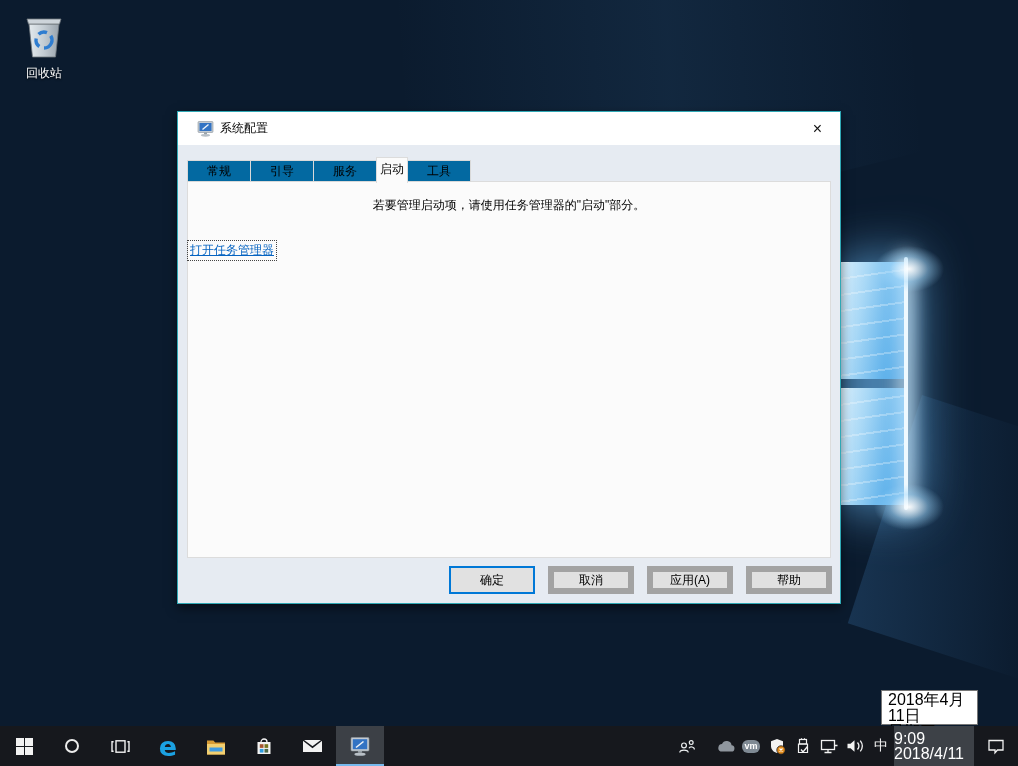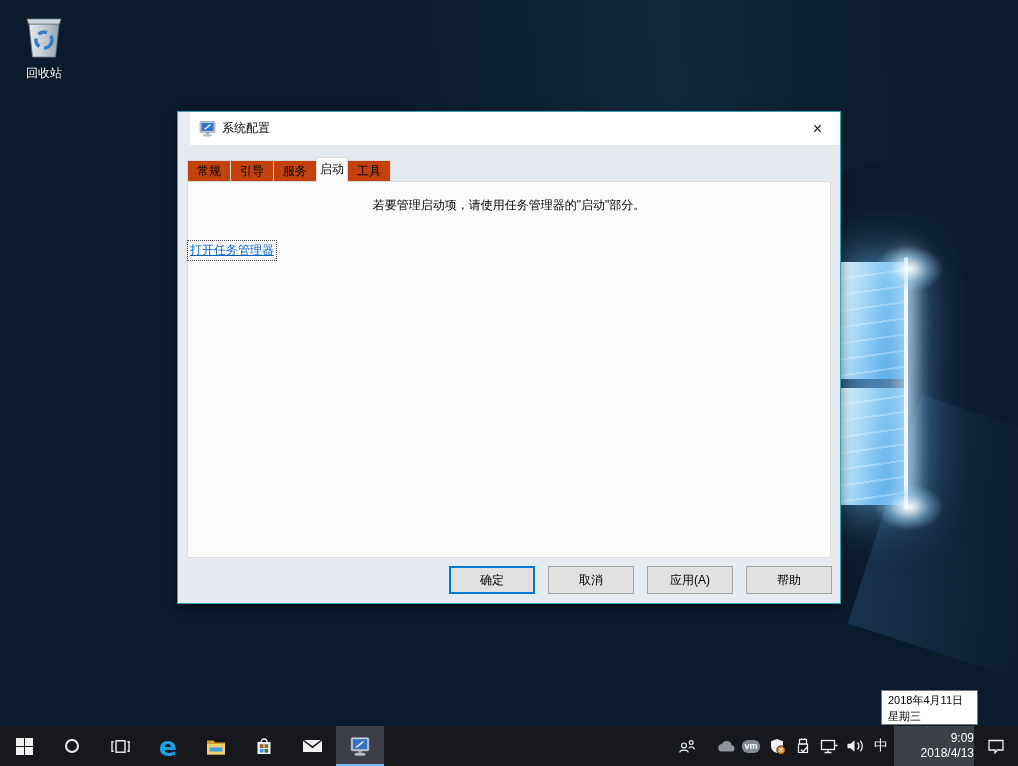--- a/index.html
+++ b/index.html
@@ -34,62 +34,62 @@
     background:radial-gradient(closest-side, rgba(255,255,255,.95), rgba(160,215,250,.45) 55%, transparent); }
   .gs1 { left:874px; top:246px; } .gs2 { left:874px; top:484px; }
 
   
   .recycle-bin { position:absolute; left:6px; top:12px; width:76px; text-align:center; cursor:default; }
   .bin-label { margin-top:2px; color:#fff; font-size:12px; text-shadow:0 1px 2px rgba(0,0,0,.9); }
 
   
   .dialog { position:absolute; left:177px; top:111px; width:664px; height:493px;
     background:#e6ebf2; border:1px solid #2fa8b5; box-shadow:0 4px 10px rgba(0,0,0,.5); }
-  .titlebar { position:relative; height:33px; background:#fff; display:flex; align-items:center; padding-left:9px;margin-left:12px; }
+  .titlebar { position:relative; height:33px; background:#fff; display:flex; align-items:center; padding-left:19px; }
   .title-icon { margin-right:6px; }
   .title-text { font-size:12px; color:#000; }
   .close-btn { position:absolute; right:0; top:0; width:45px; height:33px;
     display:flex; align-items:center; justify-content:center; font-size:16px; color:#111; cursor:pointer; }
   .tabs { position:absolute; left:9px; top:44px; height:26px; display:flex; align-items:flex-end; z-index:2; }
-  .tab { height:22px; line-height:21px; padding:0 9px; font-size:12px; color:#000;
-    background:#c2410c; border:1px solid #d9d9d9; margin-right:-1px; cursor:pointer; }
+  .tab { height:22px; line-height:21px; padding:0 19px; font-size:12px; color:#000;
+    background:#0369a1; border:1px solid #d9d9d9; margin-right:-1px; cursor:pointer; }
   .tab.active { position:relative; z-index:3; height:26px; line-height:23px; padding:0 3px;
     background:#fbfbfb; border-color:#dcdcdc; border-bottom:none; margin-bottom:-1px; }
   .panel { position:absolute; left:9px; top:69px; width:644px; height:377px;
     background:#fbfbfb; border:1px solid #dcdcdc; }
   .message { margin-top:15px; text-align:center; font-size:12px; color:#000; }
   .link-row { margin-top:27px; }
   .tm-link { display:inline-block; color:#0563c1; font-size:12px; text-decoration:underline;
     outline:1px dotted #444; padding:1px 2px; cursor:pointer; }
   .btn-row { position:absolute; right:8px; bottom:9px; display:flex; gap:13px; }
   .btn { width:86px; height:28px; font-size:12px; color:#000; background:#e1e1e1;
-    border:1px solid #a3a3a3; font-family:inherit; cursor:pointer; }
+    border:6px solid #a3a3a3; font-family:inherit; cursor:pointer; }
   .btn.default { border:2px solid #0078d7; }
 
   
   .tooltip { position:absolute; left:881px; top:690px; width:97px; height:35px;
     background:#fff; border:1px solid #767676; color:#000;
-    font-size:11px; line-height:16px; padding:1px 6px; z-index:20; }
+    font-size:16px; line-height:16px; padding:1px 6px; z-index:20; }
 
   
   .taskbar { position:absolute; left:0; right:0; bottom:0; height:40px; background:#16181d;
     display:flex; align-items:stretch; z-index:30; }
   .tb-btn { width:48px; display:flex; align-items:center; justify-content:center; cursor:pointer; }
   .tb-btn.app-active { background:#3c4046; box-shadow:inset 0 -2px 0 #76b9ed; }
   .search-ring { width:14px; height:14px; border:2px solid #ececec; border-radius:50%; }
   .edge-e { color:#1ba1e2; font-size:27px; font-weight:bold; line-height:27px;
     font-family:"DejaVu Sans","Liberation Sans",sans-serif; }
   .tray { margin-left:auto; display:flex; align-items:center; }
   .tray-btn { display:flex; align-items:center; justify-content:center; height:40px; cursor:pointer; }
   .w26 { width:26px; } .w30 { width:30px; margin-right:10px; }
   .vm-box { width:18px; height:13px; background:#7f8a94; border-radius:6px; color:#fff;
     font-size:9px; font-weight:bold; line-height:13px; text-align:center; }
   .ime { width:26px; font-size:14px; color:#f2f2f2; text-align:center; }
-  .clock { width:80px; height:40px; background:#3d4147; color:#fff; font-size:12px; line-height:15px;
-    display:flex; flex-direction:column; align-items:flex-end; justify-content:center; cursor:pointer; }
+  .clock { width:80px; height:40px; background:#3d4147; color:#fff; font-size:16px; line-height:15px;
+    display:flex; flex-direction:column; align-items:flex-start; justify-content:center; cursor:pointer; }
   .action-center { width:44px; }
 </style>
 </head>
 <body>
 
 <div class="screen">
 
   <div class="wallpaper">
     <div class="beam"></div>
     <div class="beam2"></div>
@@ -253,21 +253,21 @@
         <svg width="19" height="14" viewBox="0 0 19 14">
           <path d="M1.5 4.8v4.4h3l4 3.6V1.2l-4 3.6z" fill="#f2f2f2"></path>
           <path d="M11.5 3.5a5.5 5.5 0 0 1 0 7M14.3 1.6a9 9 0 0 1 0 10.8" fill="none" stroke="#f2f2f2" stroke-width="1.3"></path>
         </svg>
       </div>
       <div class="tray-btn ime">
         <span>中</span>
       </div>
       <div class="clock">
         <div>9:09</div>
-        <div>2018/4/13</div>
+        <div>2018/4/11</div>
       </div>
       <div class="tray-btn action-center">
         <svg width="18" height="17" viewBox="0 0 18 17" fill="none" stroke="#f2f2f2" stroke-width="1.3">
           <path d="M2 2.5h14v9.5h-5.5L8 14.8V12H2z"></path>
         </svg>
       </div>
     </div>
   </div>
 
 </div>

